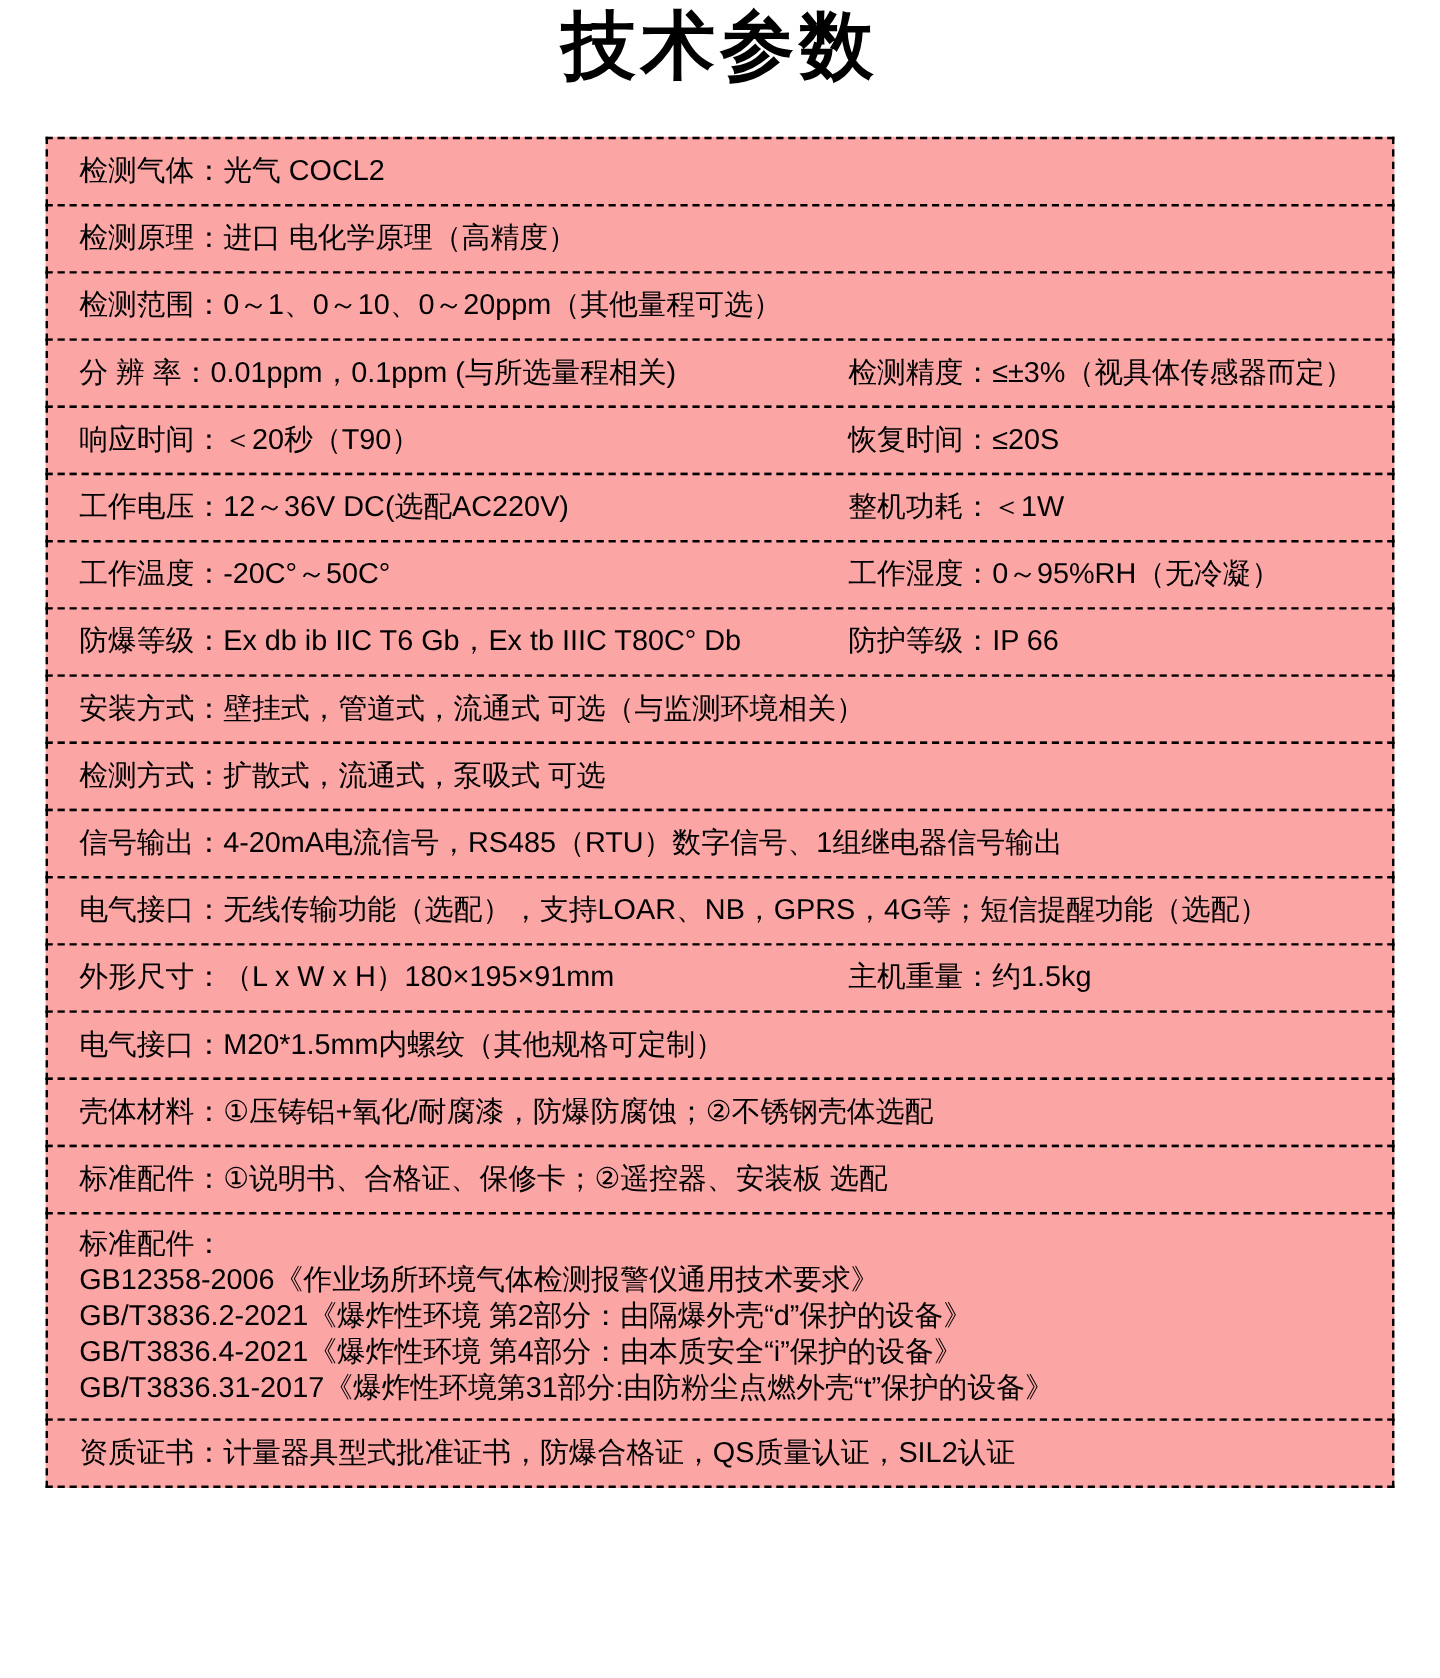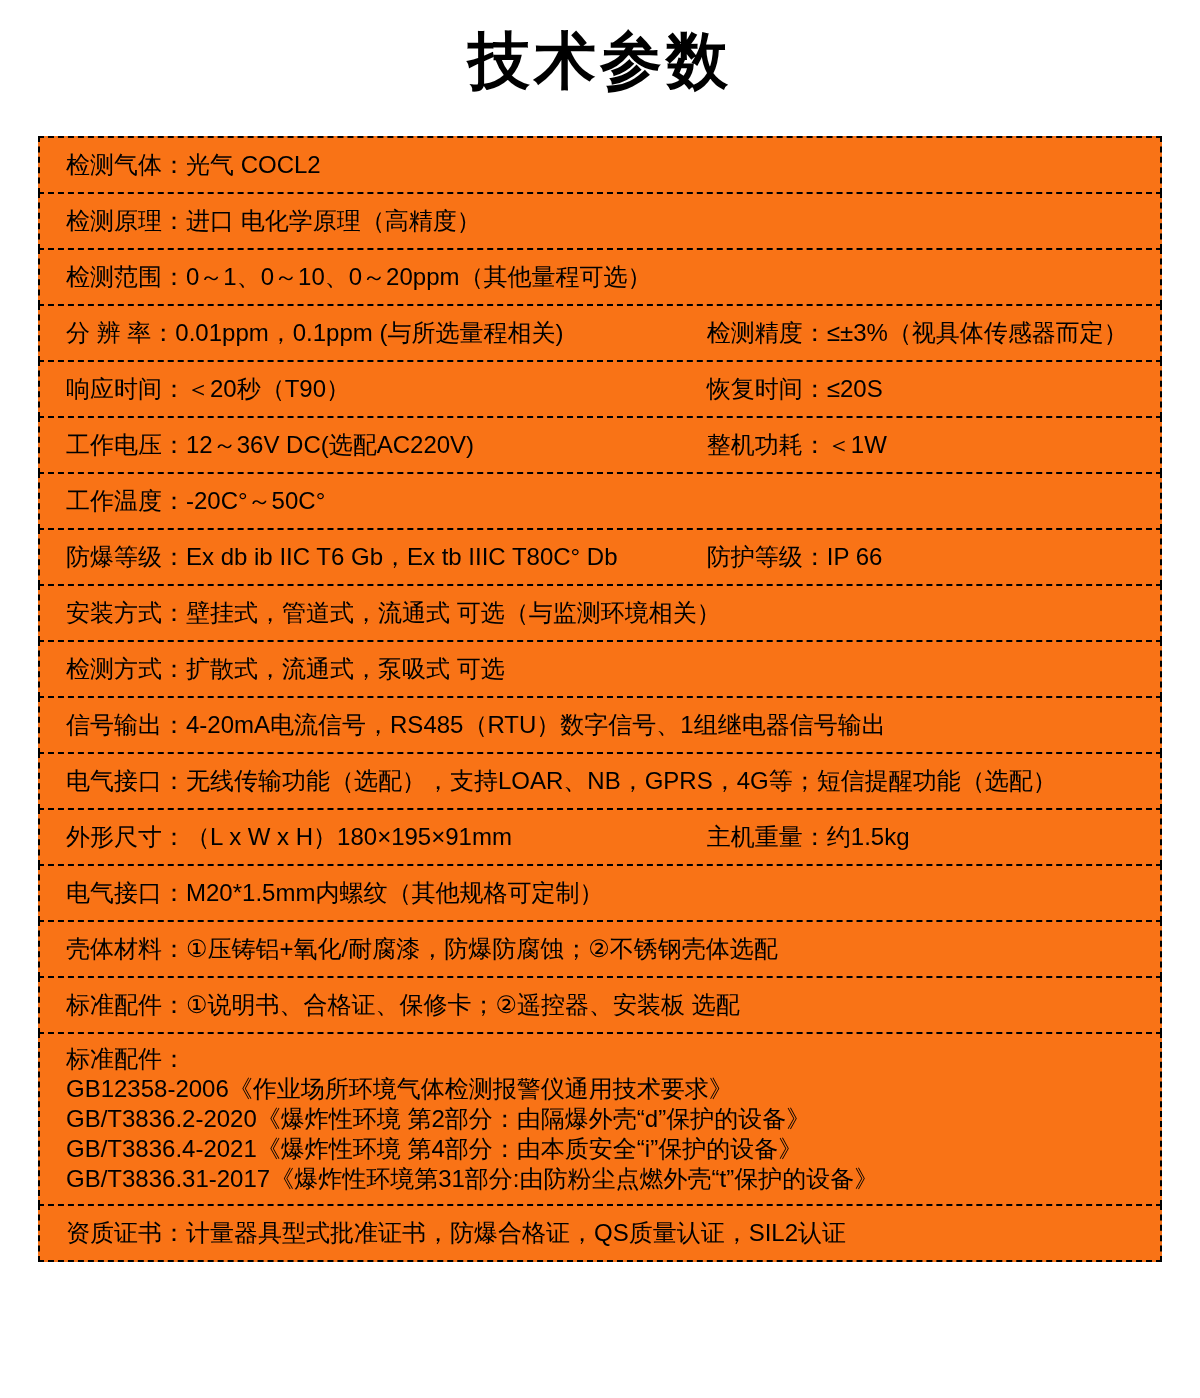--- a/index.html
+++ b/index.html
@@ -11,40 +11,39 @@
   }
   .page {
     position: relative;
     width: 1200px;
     height: 1398px;
     background: #ffffff;
     overflow: hidden;
   }
   .title {
     margin: 0;
-    padding-top: 22px;
     height: 108px;
     text-align: center;
     font-size: 62px;
     font-weight: bold;
     letter-spacing: 4px;
     line-height: 1.25;
     color: #000000;
   }
   .spec-table {
     margin: 6px 38px 0 38px;
   }
   .row {
     border: 2px dashed #000000;
     padding: 14px 26px;
     font-size: 24px;
     line-height: 26px;
     display: flex;
     align-items: flex-start;
-    background: #f97316;
+    background: #fca5a5;
   }
   .row + .row {
     margin-top: -2px; 
   }
   .row .c1 { width: 60%; }
   .row .c2 { flex: 1; }
   .row.single .c1 { width: 100%; }
   .row.multi {
     display: block;
     padding: 10px 26px;
@@ -83,20 +82,21 @@
       <span class="c2">恢复时间：≤20S</span>
     </div>
 
     <div class="row">
       <span class="c1">工作电压：12～36V DC(选配AC220V)</span>
       <span class="c2">整机功耗：＜1W</span>
     </div>
 
     <div class="row">
       <span class="c1">工作温度：-20C°～50C°</span>
+      <span class="c2">工作湿度：0～95%RH（无冷凝）</span>
     </div>
 
     <div class="row">
       <span class="c1">防爆等级：Ex db ib IIC T6 Gb，Ex tb IIIC T80C° Db</span>
       <span class="c2">防护等级：IP 66</span>
     </div>
 
 
     <div class="row single">
       <span class="c1">安装方式：壁挂式，管道式，流通式 可选（与监测环境相关）</span>
@@ -127,21 +127,21 @@
       <span class="c1">壳体材料：①压铸铝+氧化/耐腐漆，防爆防腐蚀；②不锈钢壳体选配</span>
     </div>
 
     <div class="row single">
       <span class="c1">标准配件：①说明书、合格证、保修卡；②遥控器、安装板 选配</span>
     </div>
 
     <div class="row multi">
       <div>标准配件：</div>
       <div>GB12358-2006《作业场所环境气体检测报警仪通用技术要求》</div>
-      <div>GB/T3836.2-2020《爆炸性环境 第2部分：由隔爆外壳“d”保护的设备》</div>
+      <div>GB/T3836.2-2021《爆炸性环境 第2部分：由隔爆外壳“d”保护的设备》</div>
       <div>GB/T3836.4-2021《爆炸性环境 第4部分：由本质安全“i”保护的设备》</div>
       <div>GB/T3836.31-2017《爆炸性环境第31部分:由防粉尘点燃外壳“t”保护的设备》</div>
     </div>
 
     <div class="row single">
       <span class="c1">资质证书：计量器具型式批准证书，防爆合格证，QS质量认证，SIL2认证</span>
     </div>
 
   </div>
 </div>

